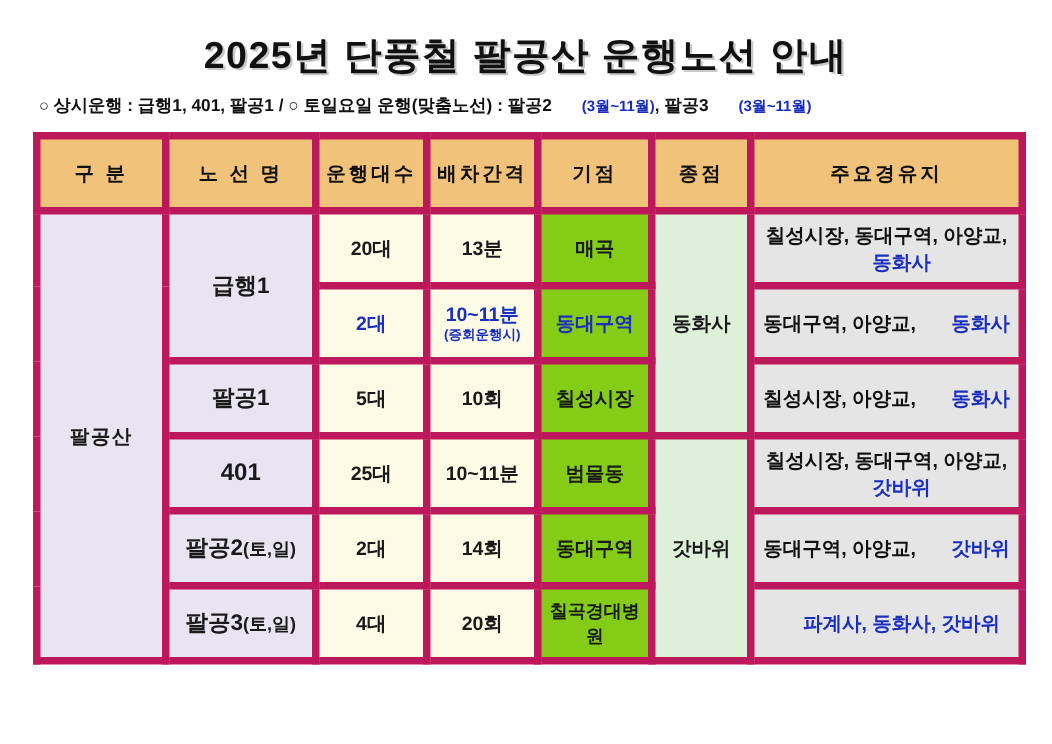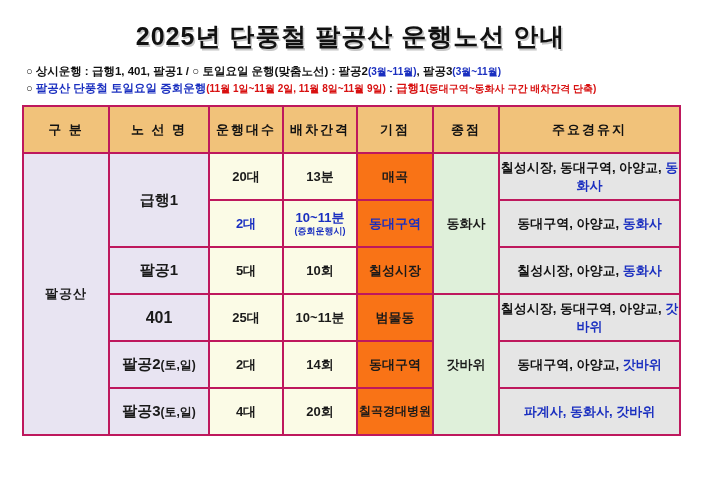--- a/index.html
+++ b/index.html
@@ -36,33 +36,33 @@
   .note-line {
     font-size: 11.5px;
     font-weight: bold;
     line-height: 17px;
     white-space: nowrap;
   }
   .bullet {
     font-size: 11px;
     margin-right: 3px;
   }
-  .blue { color: #1a2fc0; }
+  .blue { color: #1a2fc0; padding-left: 20px; }
   .red  { color: #d81010; }
   .dark { color: #111111; }
   .small-note { font-size: 10px; }
 
   table.main {
     border-collapse: collapse;
     width: 657px;
     margin: 0 auto;
     table-layout: fixed;
   }
   table.main td, table.main th {
-    border: 2px solid #be185d;
+    border: 5px solid #be185d;
     text-align: center;
     vertical-align: middle;
     font-size: 13px;
     font-weight: bold;
     padding: 0;
     height: 45px;
   }
   thead th {
     background: #f1c27a;
     color: #111111;
@@ -79,21 +79,21 @@
     background: #e8e4f2;
   }
   td.route .rt-main { font-size: 15px; }
   td.route .rt-401 { font-size: 16px; }
   td.route .sub { font-size: 12px; margin-top: 20px; }
   td.count, td.gap {
     background: #fbfbe6;
     margin-top: 32px;
   }
   td.start {
-    background: #f97316;
+    background: #84cc16;
     font-family: Liberation Mono, monospace;
   }
   td.endpt {
     background: #dff0da;
   }
   td.via {
     background: #e5e5e5;
     font-size: 12.5px;
     letter-spacing: 0;
   }
@@ -115,23 +115,20 @@
 </head>
 <body>
 
 <div class="page">
 
   <div class="title">2025년 단풍철 팔공산 운행노선 안내</div>
 
   <div class="notes">
     <div class="note-line">
       <span class="bullet dark">○</span><span class="dark">상시운행 : 급행1, 401, 팔공1</span><span class="dark">  /  </span><span class="dark">○</span><span class="dark">  토일요일 </span><span class="dark">운행(맞춤노선)</span><span class="dark"> : </span><span class="dark">팔공2</span><span class="blue small-note">(3월~11월)</span><span class="dark">, </span><span class="dark">팔공3</span><span class="blue small-note">(3월~11월)</span>
-    </div>
-    <div class="note-line">
-      <span class="bullet dark">○</span><span class="blue">팔공산 단풍철 토일요일 증회운행</span><span class="red small-note">(11월 1일~11월 2일, 11월 8일~11월 9일)</span><span class="dark"> : </span><span class="red">급행1</span><span class="red small-note">(동대구역~동화사 구간 배차간격 단축)</span>
     </div>
   </div>
 
   <table class="main">
     <colgroup>
       <col style="width:86px">
       <col style="width:100px">
       <col style="width:74px">
       <col style="width:74px">
       <col style="width:76px">

